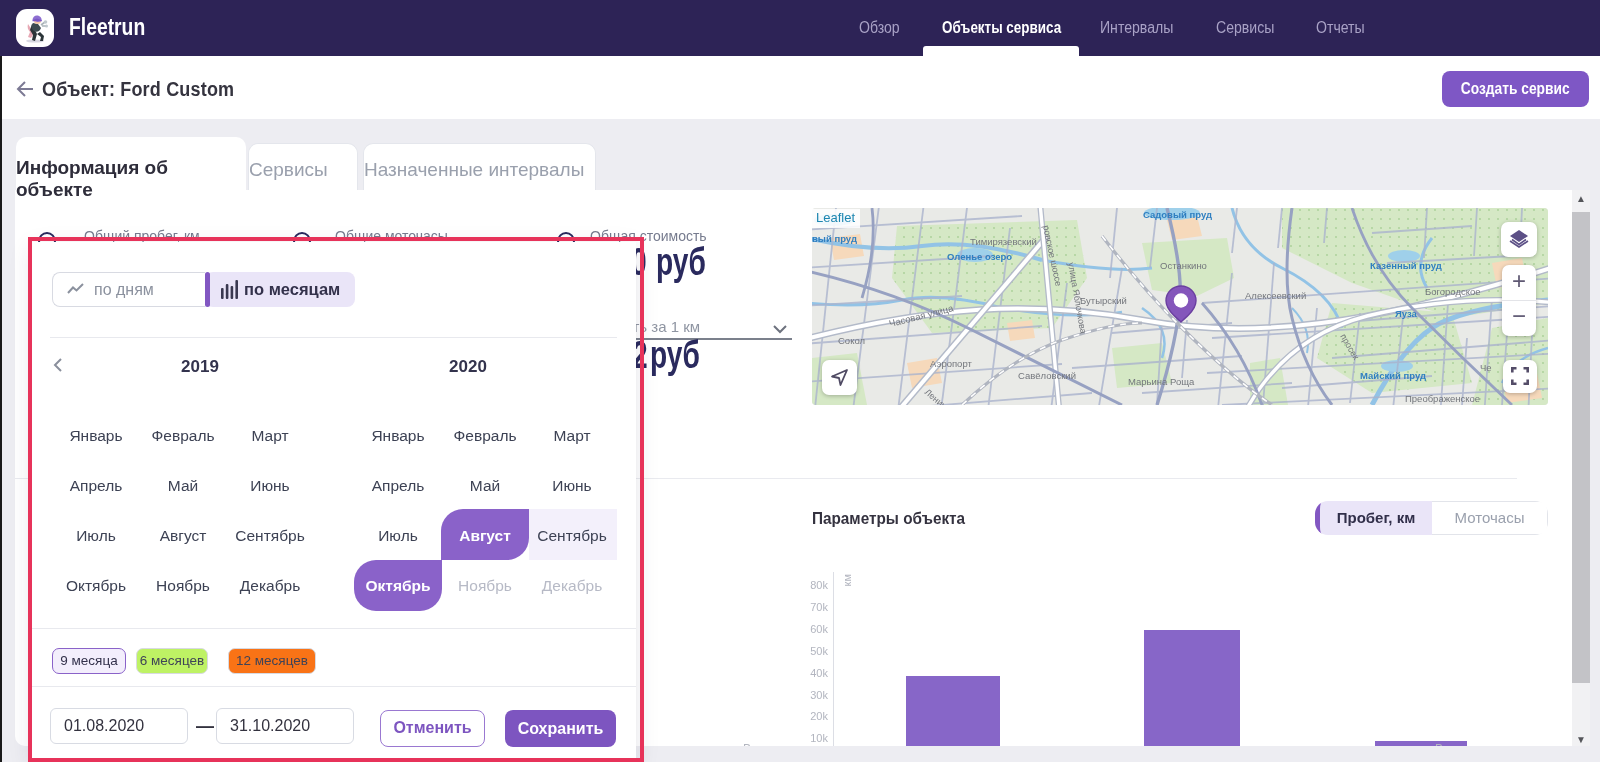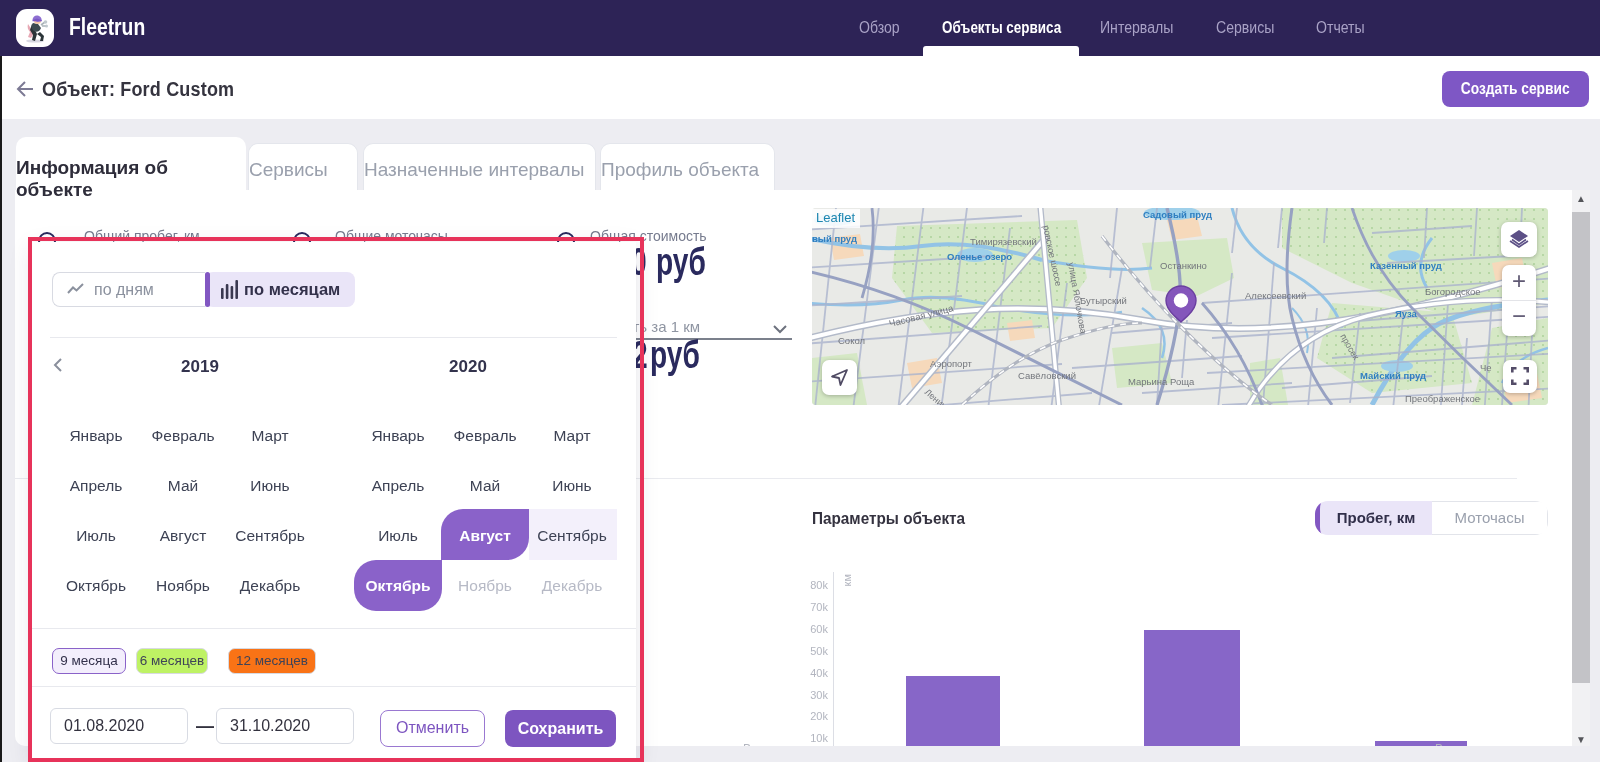--- a/index.html
+++ b/index.html
@@ -359,36 +359,33 @@
 
   <div class="qbtn" style="left:52px;width:74px;background:#f3eefc;border:1px solid #8a62c9;color:#33314b;line-height:24px">9 месяца</div>
   <div class="qbtn" style="left:136px;width:72px;background:#bef264;border:1px solid #d8dae2;color:#3f4357;line-height:24px">6 месяцев</div>
   <div class="qbtn" style="left:228px;width:88px;background:#f97316;border:1px solid #d8dae2;color:#3f4357;line-height:24px">12 месяцев</div>
 
   <div class="pdiv" style="top:686px"></div>
 
   <div class="dinput" style="left:50px;width:138px">01.08.2020</div>
   <div class="abs" style="left:196px;top:716px;font-size:18px;font-weight:bold;color:#33323f;z-index:12">—</div>
   <div class="dinput" style="left:216px;width:138px">31.10.2020</div>
-  <div class="abs" style="left:380px;top:710px;width:105px;height:37px;background:#fff;border:1.5px solid #9a78d1;border-radius:8px;color:#7d55c0;font-size:16px;font-weight:normal;text-align:center;line-height:34px;z-index:12">Отменить</div>
+  <div class="abs" style="left:380px;top:710px;width:105px;height:37px;background:#fff;border:1.5px solid #9a78d1;border-radius:8px;color:#7d55c0;font-size:16px;font-weight:bold;text-align:center;line-height:34px;z-index:12">Отменить</div>
   <div class="abs" style="left:505px;top:710px;width:111px;height:37px;background:#7d55c0;border-radius:8px;color:#fff;font-size:16px;font-weight:bold;text-align:center;line-height:37px;z-index:12">Сохранить</div>
 
   <div id="redbox"></div>
 
   <div class="tab" id="tab1">
       <div class="tx">Информация об объекте</div>
     </div>
   <div class="tab tabi" style="left:248px;width:110px">
       <div class="tx">Сервисы</div>
     </div>
   <div class="tab tabi" style="left:363px;width:233px">
       <div class="tx">Назначенные интервалы</div>
-    </div>
-  <div class="tab tabi" style="left:600px;width:175px">
-      <div class="tx">Профиль объекта</div>
     </div>
 
   <div id="titlerow"></div>
   <svg id="backarrow" viewBox="0 0 18 18">
       <path d="M9 2 L2 9 L9 16 M2.5 9 H17" stroke="#7c7a94" stroke-width="2" fill="none"></path>
     </svg>
   <div id="pagetitle">Объект: Ford Custom</div>
   <div id="createbtn"><span style="display:inline-block;transform:scaleX(.86)">Создать сервис</span></div>
 
   <div id="nav">

